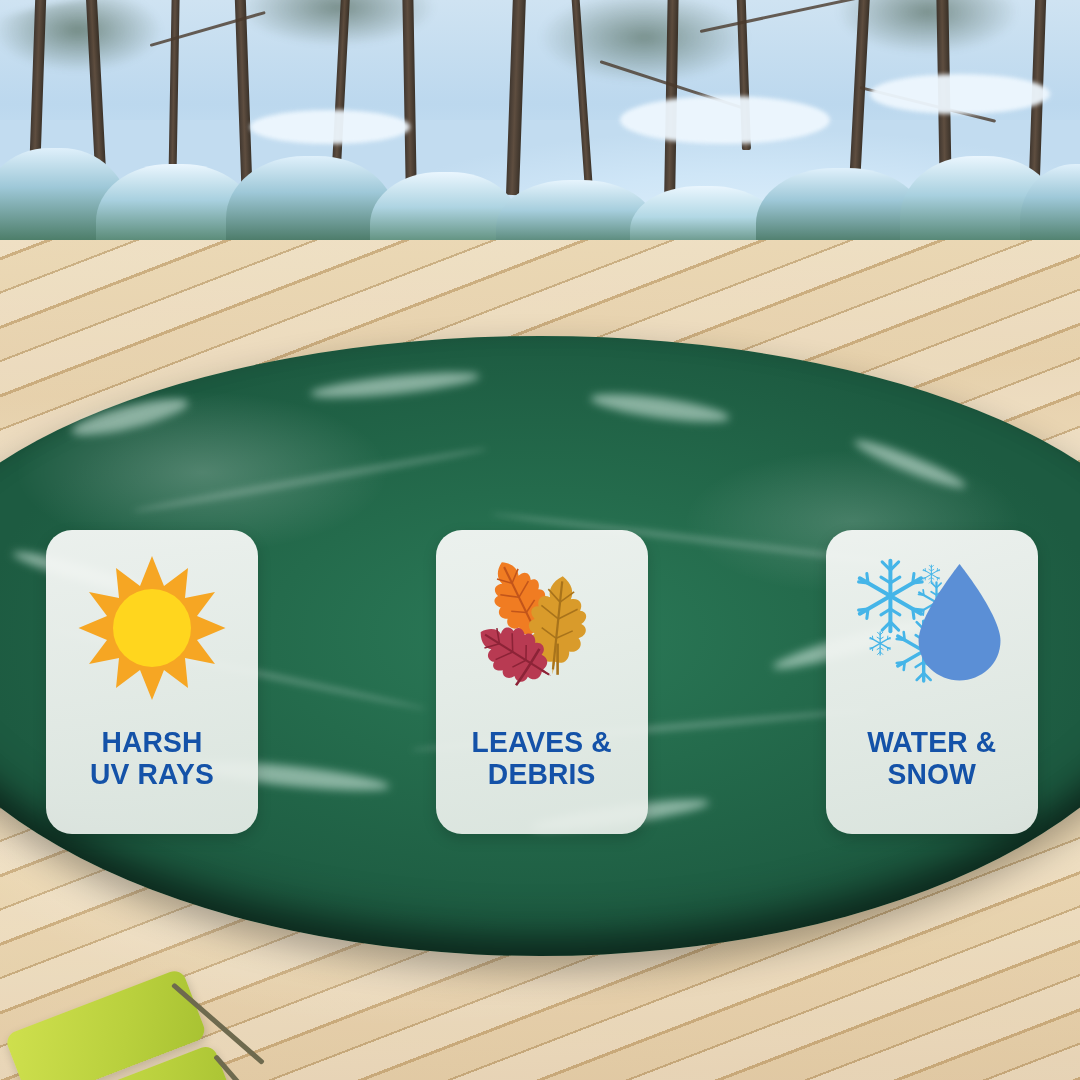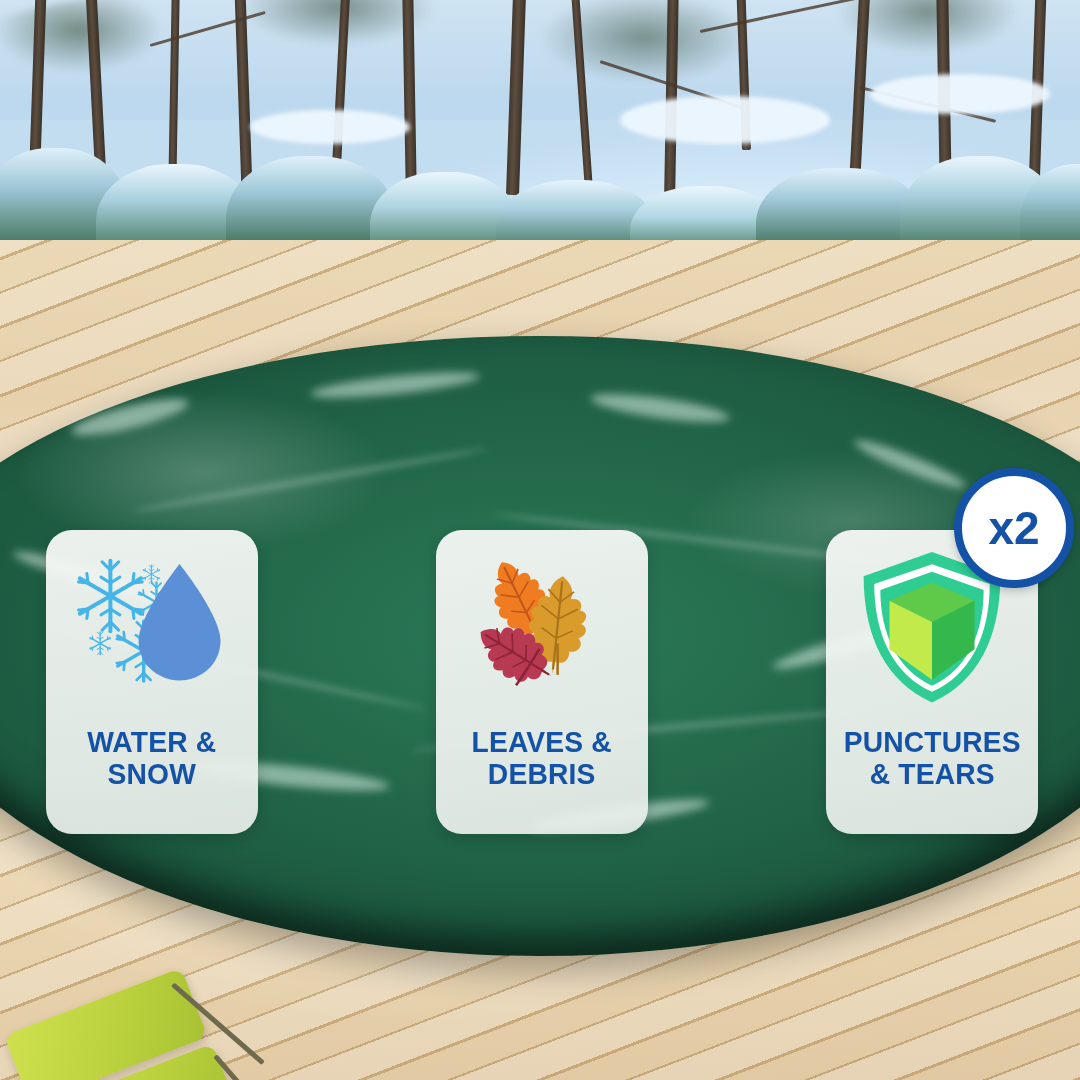--- a/index.html
+++ b/index.html
@@ -153,20 +153,72 @@
   <div class="lounger">
     <div class="cushion" style="left:0;top:0;width:190px;height:74px;"></div>
     <div class="cushion" style="left:6px;top:82px;width:186px;height:72px;"></div>
     <div class="legbar" style="left:176px;top:10px;width:120px;height:5px;transform:rotate(62deg);"></div>
     <div class="legbar" style="left:190px;top:92px;width:90px;height:5px;transform:rotate(70deg);"></div>
   </div>
 
 
   <div class="cards">
 
+    <div class="card">
+      <div class="iconwrap">
+        <svg width="150" height="150" viewBox="0 0 100 100">
+          <polygon points="50,2 58,22 74,10 72,30 92,26 80,42 99,50 80,58 92,74 72,70 74,90 58,78 50,98 42,78 26,90 28,70 8,74 20,58 1,50 20,42 8,26 28,30 26,10 42,22" fill="#F6A623"></polygon>
+          <circle cx="50" cy="50" r="26" fill="#FFD61E"></circle>
+        </svg>
+      </div>
+      <div class="clabel">
+        <span>HARSH</span><br>
+        <span>UV RAYS</span>
+      </div>
+    </div>
+
+    <div class="card">
+      <div class="iconwrap">
+        <svg width="156" height="156" viewBox="0 0 120 120">
+
+          <g transform="translate(44,40) rotate(-26)">
+            <path d="M0,-34 C7,-30 9,-24 7,-19 C13,-21 16,-17 14,-12 C19,-12 20,-7 16,-3
+                     C21,-1 20,5 15,7 C19,11 16,17 10,17 C11,23 6,27 1,25 L0,34
+                     L-1,25 C-6,27 -11,23 -10,17 C-16,17 -19,11 -15,7 C-20,5 -21,-1 -16,-3
+                     C-20,-7 -19,-12 -14,-12 C-16,-17 -13,-21 -7,-19 C-9,-24 -7,-30 0,-34 Z" fill="#F07C22"></path>
+            <path d="M0,-30 L0,30" stroke="#C2551A" stroke-width="1.6" fill="none"></path>
+            <path d="M0,-16 L-9,-24 M0,-16 L9,-24 M0,-4 L-12,-12 M0,-4 L12,-12 M0,9 L-10,3 M0,9 L10,3" stroke="#C2551A" stroke-width="1.2" fill="none"></path>
+          </g>
+
+          <g transform="translate(72,58) rotate(6)">
+            <path d="M0,-38 C8,-33 10,-26 8,-21 C15,-23 18,-18 16,-13 C22,-13 23,-7 18,-3
+                     C24,-1 23,6 17,8 C22,13 18,20 11,19 C12,26 7,30 1,28 L0,38
+                     L-1,28 C-7,30 -12,26 -11,19 C-18,20 -22,13 -17,8 C-23,6 -24,-1 -18,-3
+                     C-23,-7 -22,-13 -16,-13 C-18,-18 -15,-23 -8,-21 C-10,-26 -8,-33 0,-38 Z" fill="#D99B2B"></path>
+            <path d="M0,-34 L0,34" stroke="#A8731B" stroke-width="1.7" fill="none"></path>
+            <path d="M0,-18 L-10,-27 M0,-18 L10,-27 M0,-5 L-14,-14 M0,-5 L14,-14 M0,10 L-12,3 M0,10 L12,3" stroke="#A8731B" stroke-width="1.2" fill="none"></path>
+          </g>
+
+          <g transform="translate(40,80) rotate(-58)">
+            <path d="M0,-32 C7,-28 9,-22 7,-18 C13,-20 16,-15 14,-11 C19,-11 20,-6 16,-2
+                     C21,0 20,6 15,8 C19,12 16,18 10,17 C11,23 6,26 1,24 L0,32
+                     L-1,24 C-6,26 -11,23 -10,17 C-16,18 -19,12 -15,8 C-20,6 -21,0 -16,-2
+                     C-20,-6 -19,-11 -14,-11 C-16,-15 -13,-20 -7,-18 C-9,-22 -7,-28 0,-32 Z" fill="#B83A52"></path>
+            <path d="M0,-28 L0,30" stroke="#8C2337" stroke-width="1.6" fill="none"></path>
+            <path d="M0,-15 L-9,-23 M0,-15 L9,-23 M0,-3 L-12,-11 M0,-3 L12,-11 M0,9 L-10,3 M0,9 L10,3" stroke="#8C2337" stroke-width="1.2" fill="none"></path>
+          </g>
+          <path d="M40,104 C46,96 52,86 58,76" stroke="#8C2337" stroke-width="2" fill="none"></path>
+          <path d="M72,96 C72,88 72,80 72,72" stroke="#A8731B" stroke-width="2" fill="none"></path>
+        </svg>
+      </div>
+      <div class="clabel">
+        <span>LEAVES &amp;</span><br>
+        <span>DEBRIS</span>
+      </div>
+    </div>
 
     <div class="card">
       <div class="iconwrap">
         <svg width="160" height="156" viewBox="0 0 125 120">
           <defs>
             <g id="flake">
               <g stroke="#45B5E8" stroke-width="3.4" stroke-linecap="round" fill="none">
                 <line x1="0" y1="-30" x2="0" y2="30"></line>
                 <line x1="-26" y1="-15" x2="26" y2="15"></line>
                 <line x1="-26" y1="15" x2="26" y2="-15"></line>
@@ -189,75 +241,15 @@
           <path d="M84,10 C84,10 116,50 116,70 C116,88 101,101 84,101
                    C67,101 52,88 52,70 C52,50 84,10 84,10 Z" fill="#5B8FD6"></path>
         </svg>
       </div>
       <div class="clabel">
         <span>WATER &amp;</span><br>
         <span>SNOW</span>
       </div>
     </div>
 
-    <div class="card">
-      <div class="iconwrap">
-        <svg width="156" height="156" viewBox="0 0 120 120">
-
-          <g transform="translate(44,40) rotate(-26)">
-            <path d="M0,-34 C7,-30 9,-24 7,-19 C13,-21 16,-17 14,-12 C19,-12 20,-7 16,-3
-                     C21,-1 20,5 15,7 C19,11 16,17 10,17 C11,23 6,27 1,25 L0,34
-                     L-1,25 C-6,27 -11,23 -10,17 C-16,17 -19,11 -15,7 C-20,5 -21,-1 -16,-3
-                     C-20,-7 -19,-12 -14,-12 C-16,-17 -13,-21 -7,-19 C-9,-24 -7,-30 0,-34 Z" fill="#F07C22"></path>
-            <path d="M0,-30 L0,30" stroke="#C2551A" stroke-width="1.6" fill="none"></path>
-            <path d="M0,-16 L-9,-24 M0,-16 L9,-24 M0,-4 L-12,-12 M0,-4 L12,-12 M0,9 L-10,3 M0,9 L10,3" stroke="#C2551A" stroke-width="1.2" fill="none"></path>
-          </g>
-
-          <g transform="translate(72,58) rotate(6)">
-            <path d="M0,-38 C8,-33 10,-26 8,-21 C15,-23 18,-18 16,-13 C22,-13 23,-7 18,-3
-                     C24,-1 23,6 17,8 C22,13 18,20 11,19 C12,26 7,30 1,28 L0,38
-                     L-1,28 C-7,30 -12,26 -11,19 C-18,20 -22,13 -17,8 C-23,6 -24,-1 -18,-3
-                     C-23,-7 -22,-13 -16,-13 C-18,-18 -15,-23 -8,-21 C-10,-26 -8,-33 0,-38 Z" fill="#D99B2B"></path>
-            <path d="M0,-34 L0,34" stroke="#A8731B" stroke-width="1.7" fill="none"></path>
-            <path d="M0,-18 L-10,-27 M0,-18 L10,-27 M0,-5 L-14,-14 M0,-5 L14,-14 M0,10 L-12,3 M0,10 L12,3" stroke="#A8731B" stroke-width="1.2" fill="none"></path>
-          </g>
-
-          <g transform="translate(40,80) rotate(-58)">
-            <path d="M0,-32 C7,-28 9,-22 7,-18 C13,-20 16,-15 14,-11 C19,-11 20,-6 16,-2
-                     C21,0 20,6 15,8 C19,12 16,18 10,17 C11,23 6,26 1,24 L0,32
-                     L-1,24 C-6,26 -11,23 -10,17 C-16,18 -19,12 -15,8 C-20,6 -21,0 -16,-2
-                     C-20,-6 -19,-11 -14,-11 C-16,-15 -13,-20 -7,-18 C-9,-22 -7,-28 0,-32 Z" fill="#B83A52"></path>
-            <path d="M0,-28 L0,30" stroke="#8C2337" stroke-width="1.6" fill="none"></path>
-            <path d="M0,-15 L-9,-23 M0,-15 L9,-23 M0,-3 L-12,-11 M0,-3 L12,-11 M0,9 L-10,3 M0,9 L10,3" stroke="#8C2337" stroke-width="1.2" fill="none"></path>
-          </g>
-          <path d="M40,104 C46,96 52,86 58,76" stroke="#8C2337" stroke-width="2" fill="none"></path>
-          <path d="M72,96 C72,88 72,80 72,72" stroke="#A8731B" stroke-width="2" fill="none"></path>
-        </svg>
-      </div>
-      <div class="clabel">
-        <span>LEAVES &amp;</span><br>
-        <span>DEBRIS</span>
-      </div>
-    </div>
-
-    <div class="card">
-      <div class="badge">
-        <span>x2</span>
-      </div>
-      <div class="iconwrap">
-        <svg width="152" height="158" viewBox="0 0 100 104">
-          <path d="M50,2 L95,18 C95,58 80,88 50,101 C20,88 5,58 5,18 Z" fill="#2FCC94"></path>
-          <path d="M50,10 L88,23 C88,57 75,83 50,94 C25,83 12,57 12,23 Z" fill="#ffffff"></path>
-          <path d="M50,15 L84,27 C84,57 72,80 50,90 C28,80 16,57 16,27 Z" fill="#2FCC94"></path>
-
-          <polygon points="50,22 78,34 50,48 22,34" fill="#5FC94A"></polygon>
-          <polygon points="22,34 50,48 50,86 22,66" fill="#C2EA4A"></polygon>
-          <polygon points="78,34 50,48 50,86 78,66" fill="#34B84B"></polygon>
-        </svg>
-      </div>
-      <div class="clabel">
-        <span>PUNCTURES</span><br>
-        <span>&amp; TEARS</span>
-      </div>
-    </div>
 
   </div>
 </div>
 
 </body></html>

